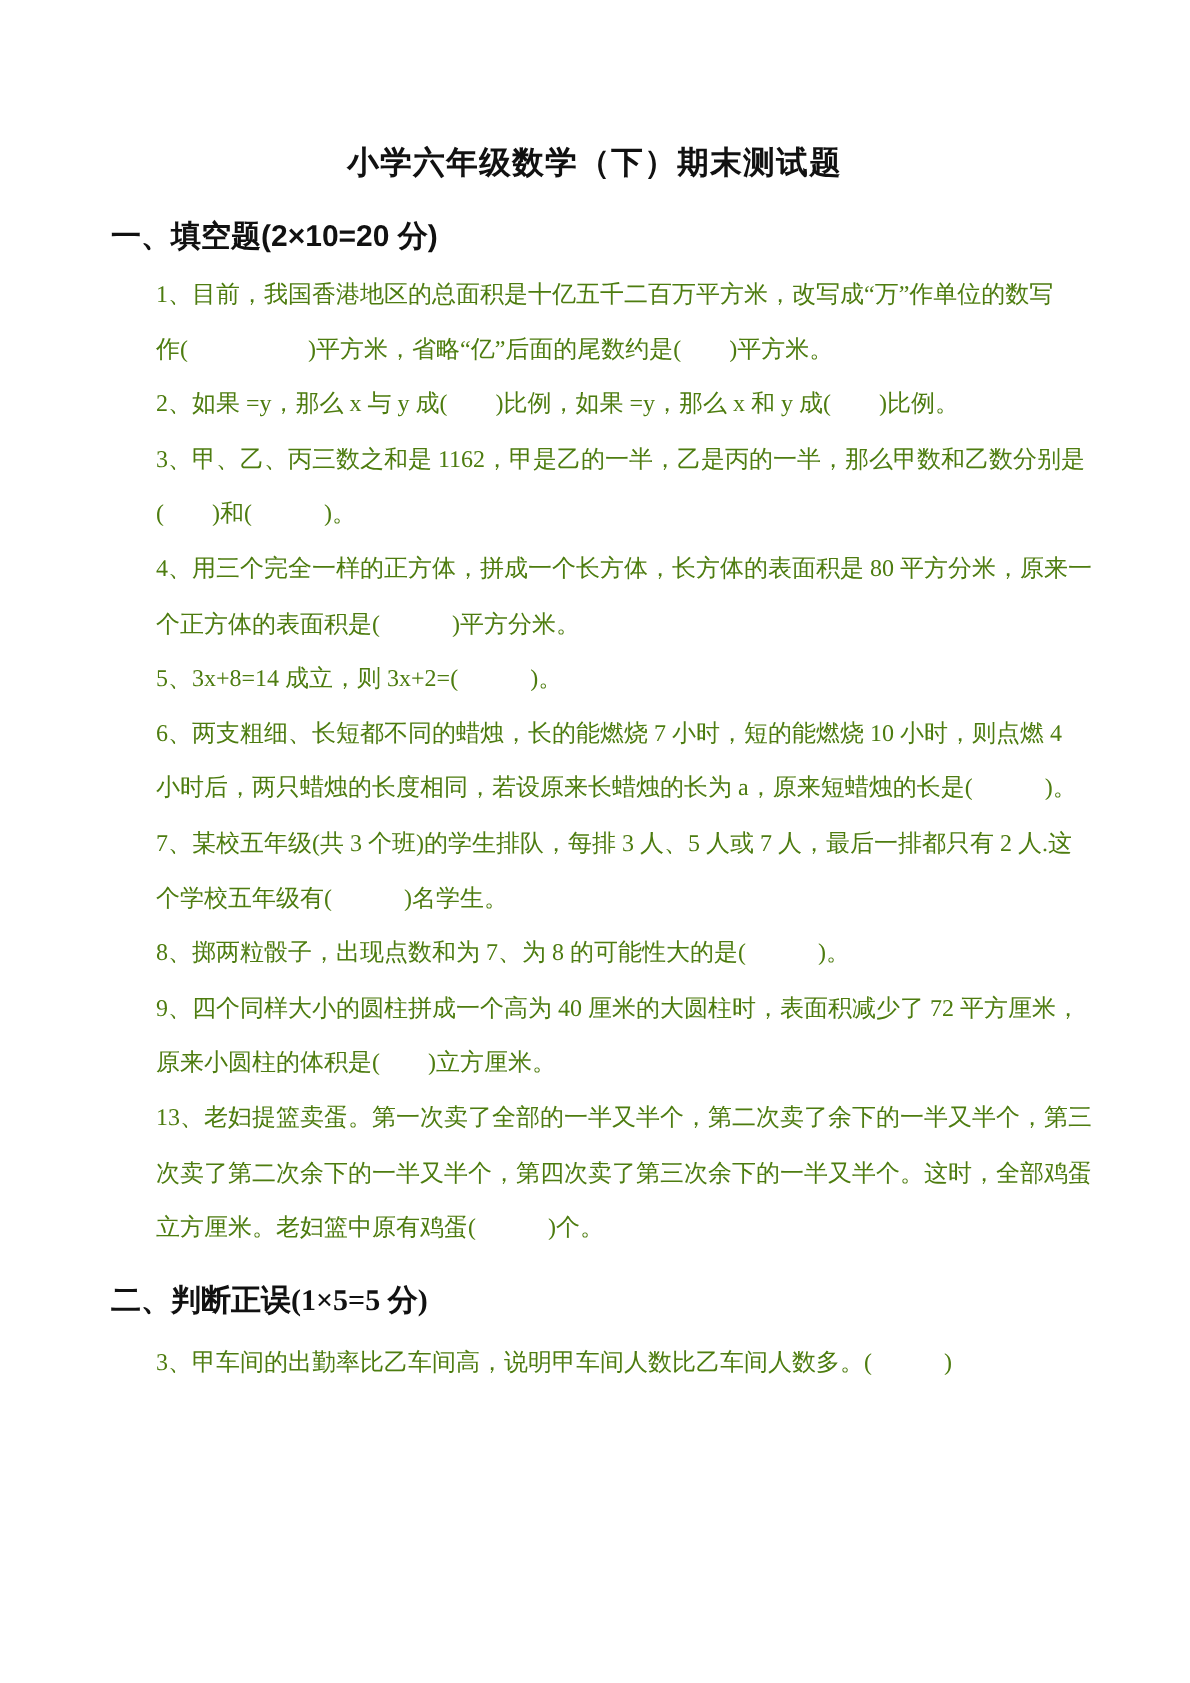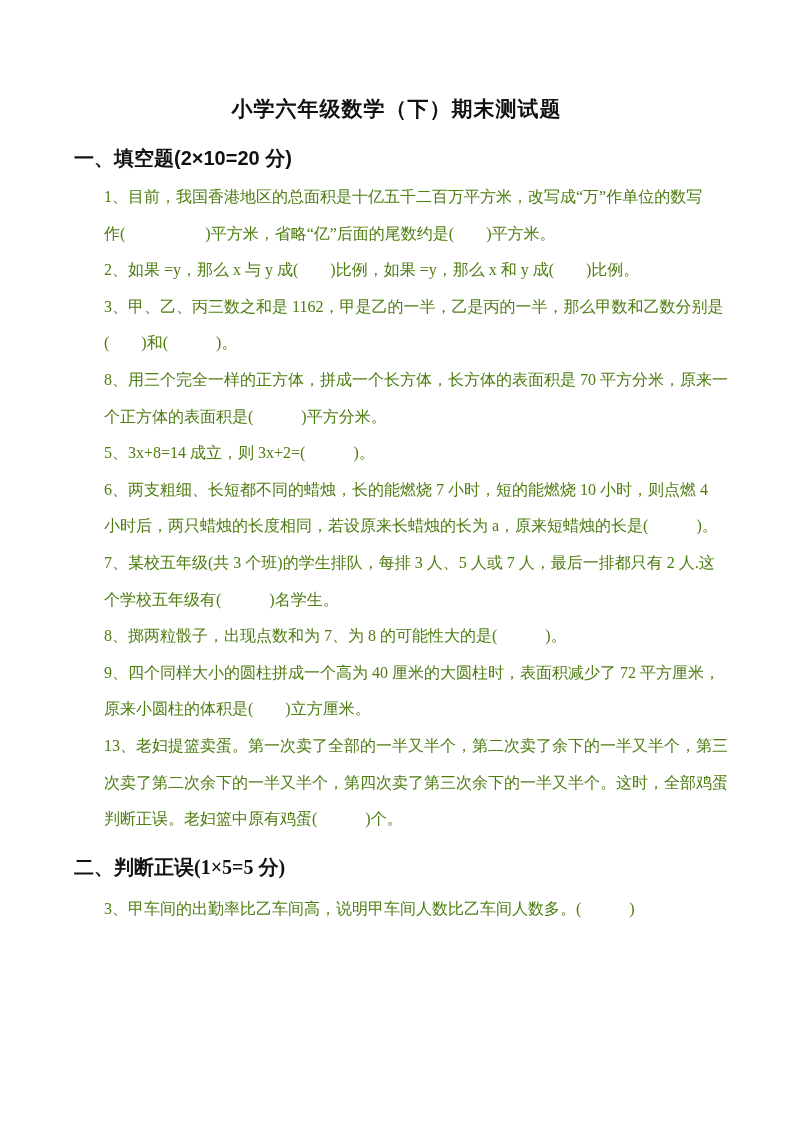--- a/index.html
+++ b/index.html
@@ -63,33 +63,33 @@
   <div class="doc-title">小学六年级数学（下）期末测试题</div>
 
   <div class="sec-heading">一、填空题(2×10=20 分)</div>
 
   <div class="q-lines">
     <div class="q-line">1、目前，我国香港地区的总面积是十亿五千二百万平方米，改写成“万”作单位的数写</div>
     <div class="q-line">作(　　　　　)平方米，省略“亿”后面的尾数约是(　　)平方米。</div>
     <div class="q-line">2、如果 =y，那么 x 与 y 成(　　)比例，如果 =y，那么 x 和 y 成(　　)比例。</div>
     <div class="q-line">3、甲、乙、丙三数之和是 1162，甲是乙的一半，乙是丙的一半，那么甲数和乙数分别是</div>
     <div class="q-line">(　　)和(　　　)。</div>
-    <div class="q-line">8、用三个完全一样的正方体，拼成一个长方体，长方体的表面积是 70 平方分米，原来一</div>
+    <div class="q-line">4、用三个完全一样的正方体，拼成一个长方体，长方体的表面积是 80 平方分米，原来一</div>
     <div class="q-line">个正方体的表面积是(　　　)平方分米。</div>
     <div class="q-line">5、3x+8=14 成立，则 3x+2=(　　　)。</div>
     <div class="q-line">6、两支粗细、长短都不同的蜡烛，长的能燃烧 7 小时，短的能燃烧 10 小时，则点燃 4</div>
     <div class="q-line">小时后，两只蜡烛的长度相同，若设原来长蜡烛的长为 a，原来短蜡烛的长是(　　　)。</div>
     <div class="q-line">7、某校五年级(共 3 个班)的学生排队，每排 3 人、5 人或 7 人，最后一排都只有 2 人.这</div>
     <div class="q-line">个学校五年级有(　　　)名学生。</div>
     <div class="q-line">8、掷两粒骰子，出现点数和为 7、为 8 的可能性大的是(　　　)。</div>
     <div class="q-line">9、四个同样大小的圆柱拼成一个高为 40 厘米的大圆柱时，表面积减少了 72 平方厘米，</div>
     <div class="q-line">原来小圆柱的体积是(　　)立方厘米。</div>
     <div class="q-line">13、老妇提篮卖蛋。第一次卖了全部的一半又半个，第二次卖了余下的一半又半个，第三</div>
     <div class="q-line">次卖了第二次余下的一半又半个，第四次卖了第三次余下的一半又半个。这时，全部鸡蛋</div>
-    <div class="q-line">判断正误。老妇篮中原有鸡蛋(　　　)个。</div>
+    <div class="q-line">立方厘米。老妇篮中原有鸡蛋(　　　)个。</div>
   </div>
 
   <div class="sec-heading second">二、判断正误(1×5=5 分)</div>
 
   <div class="q-lines second">
     <div class="q-line">3、甲车间的出勤率比乙车间高，说明甲车间人数比乙车间人数多。(　　　)</div>
   </div>
 
 </div>
 

